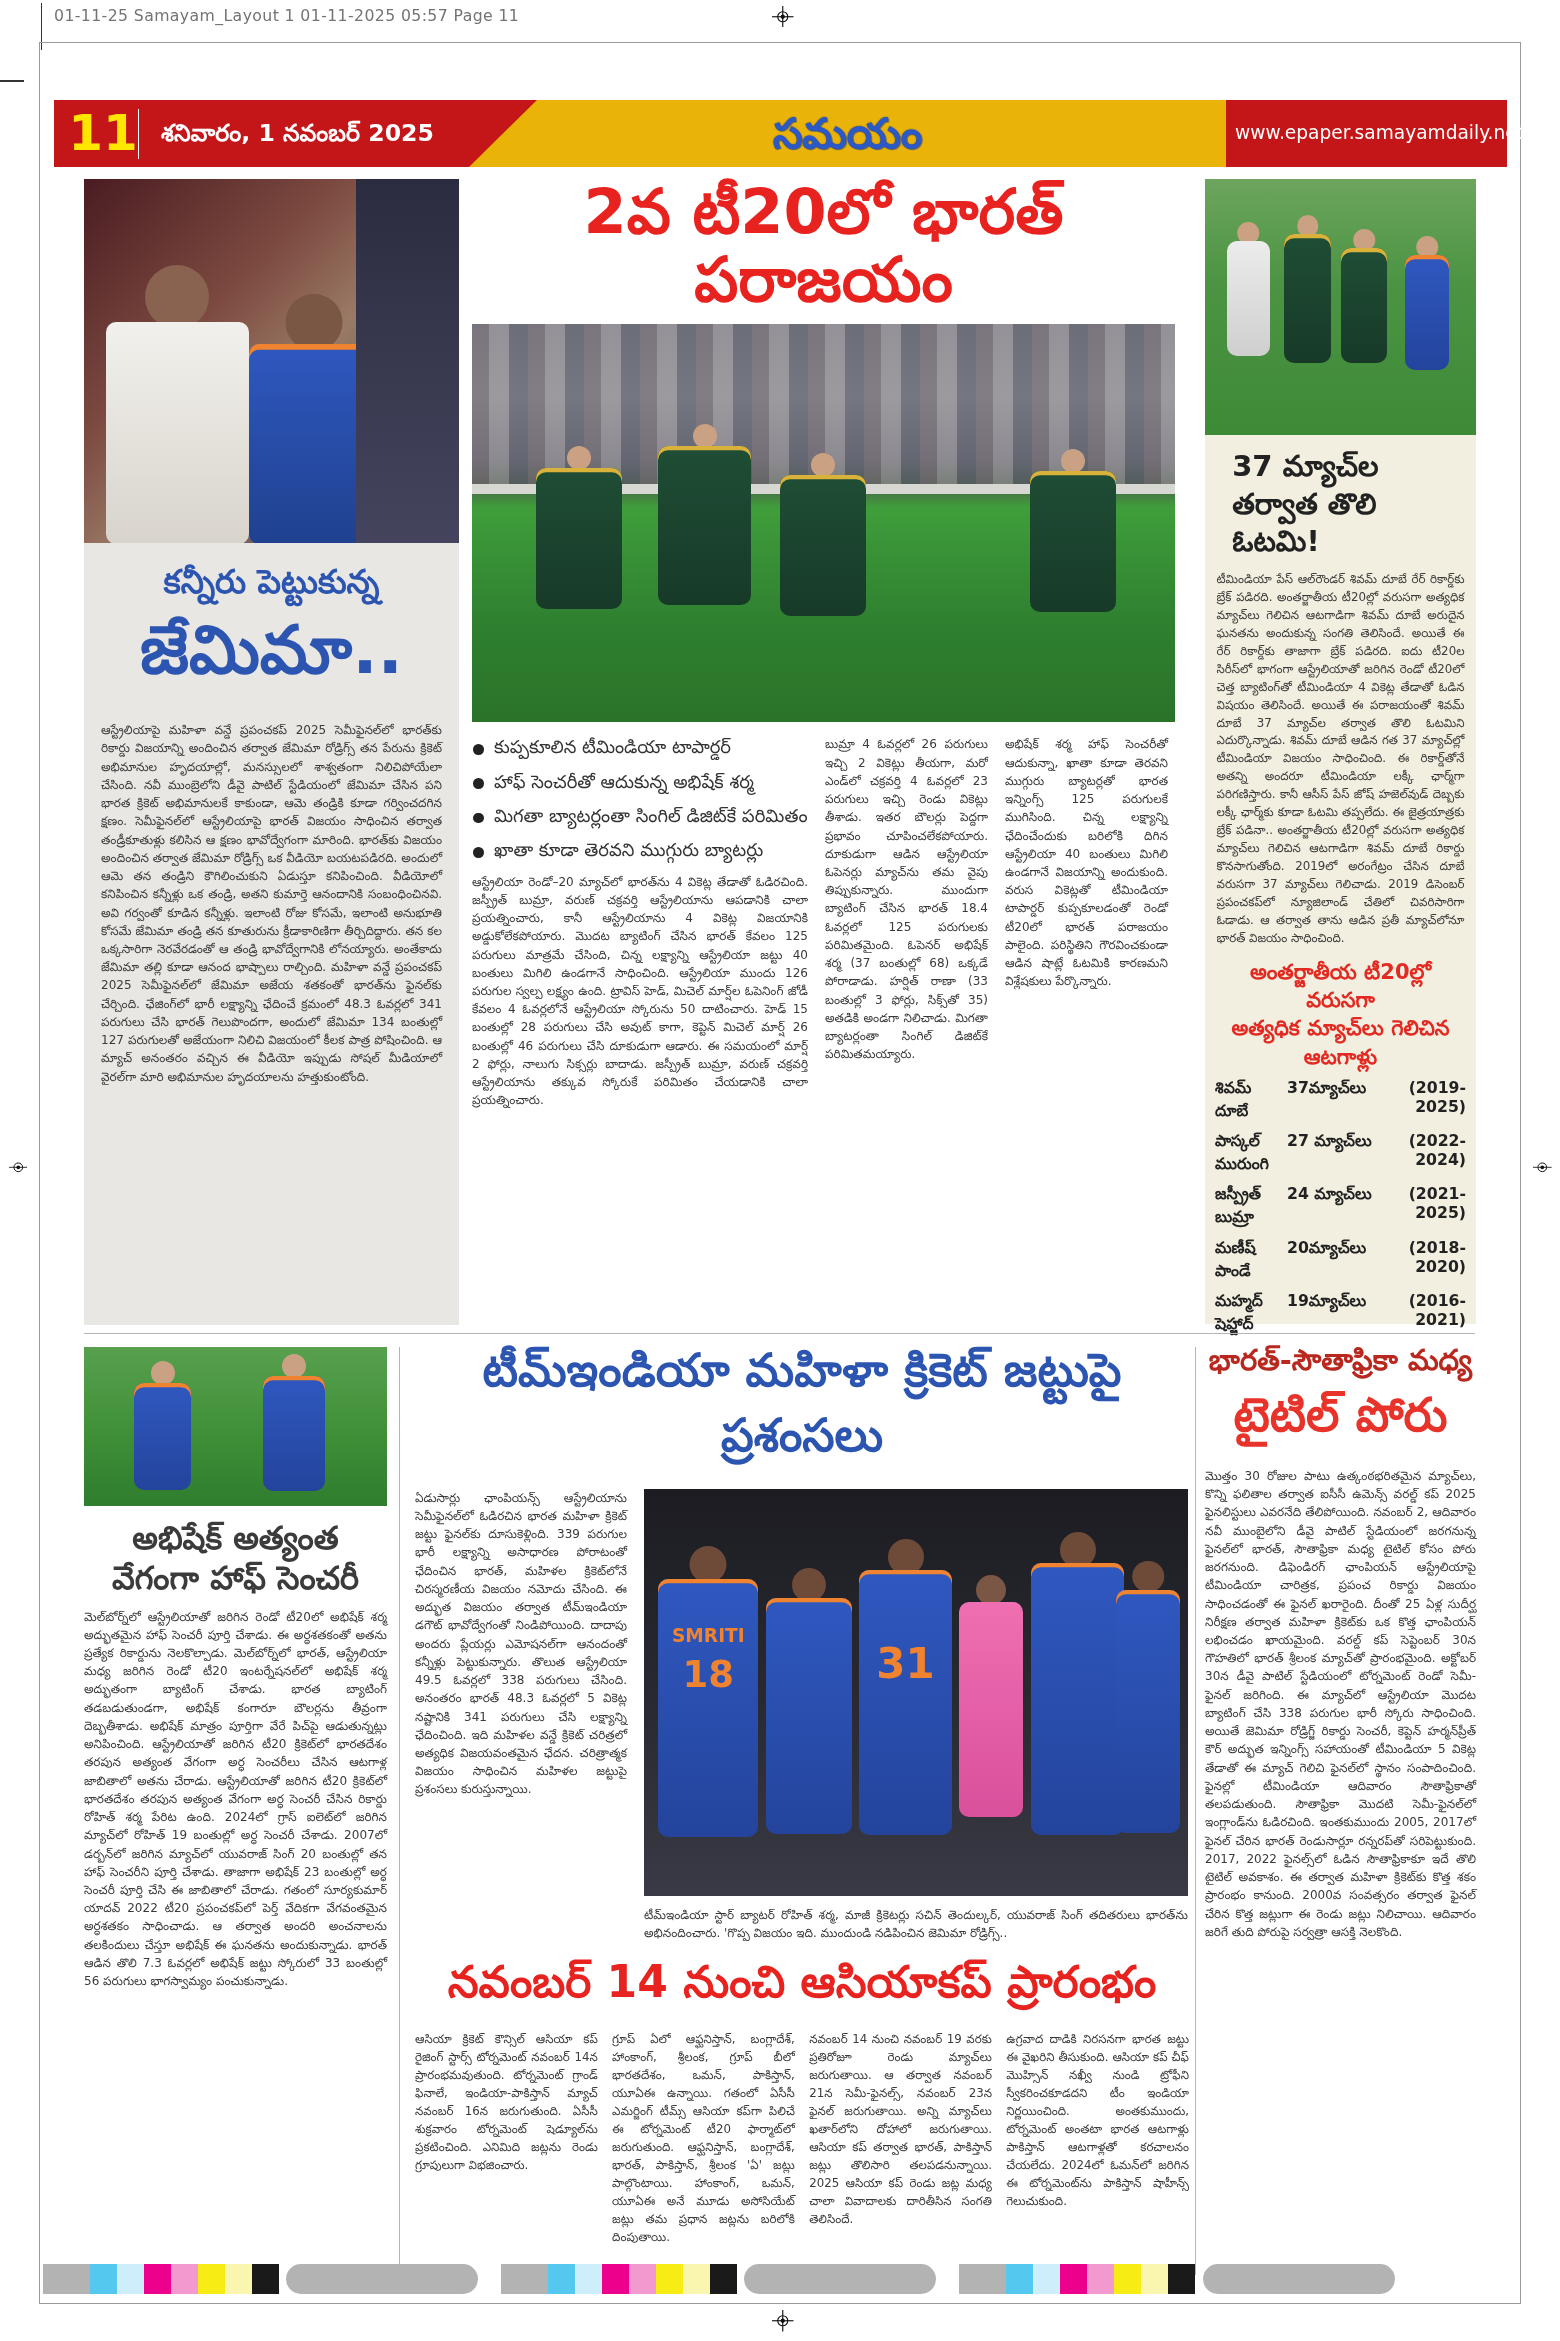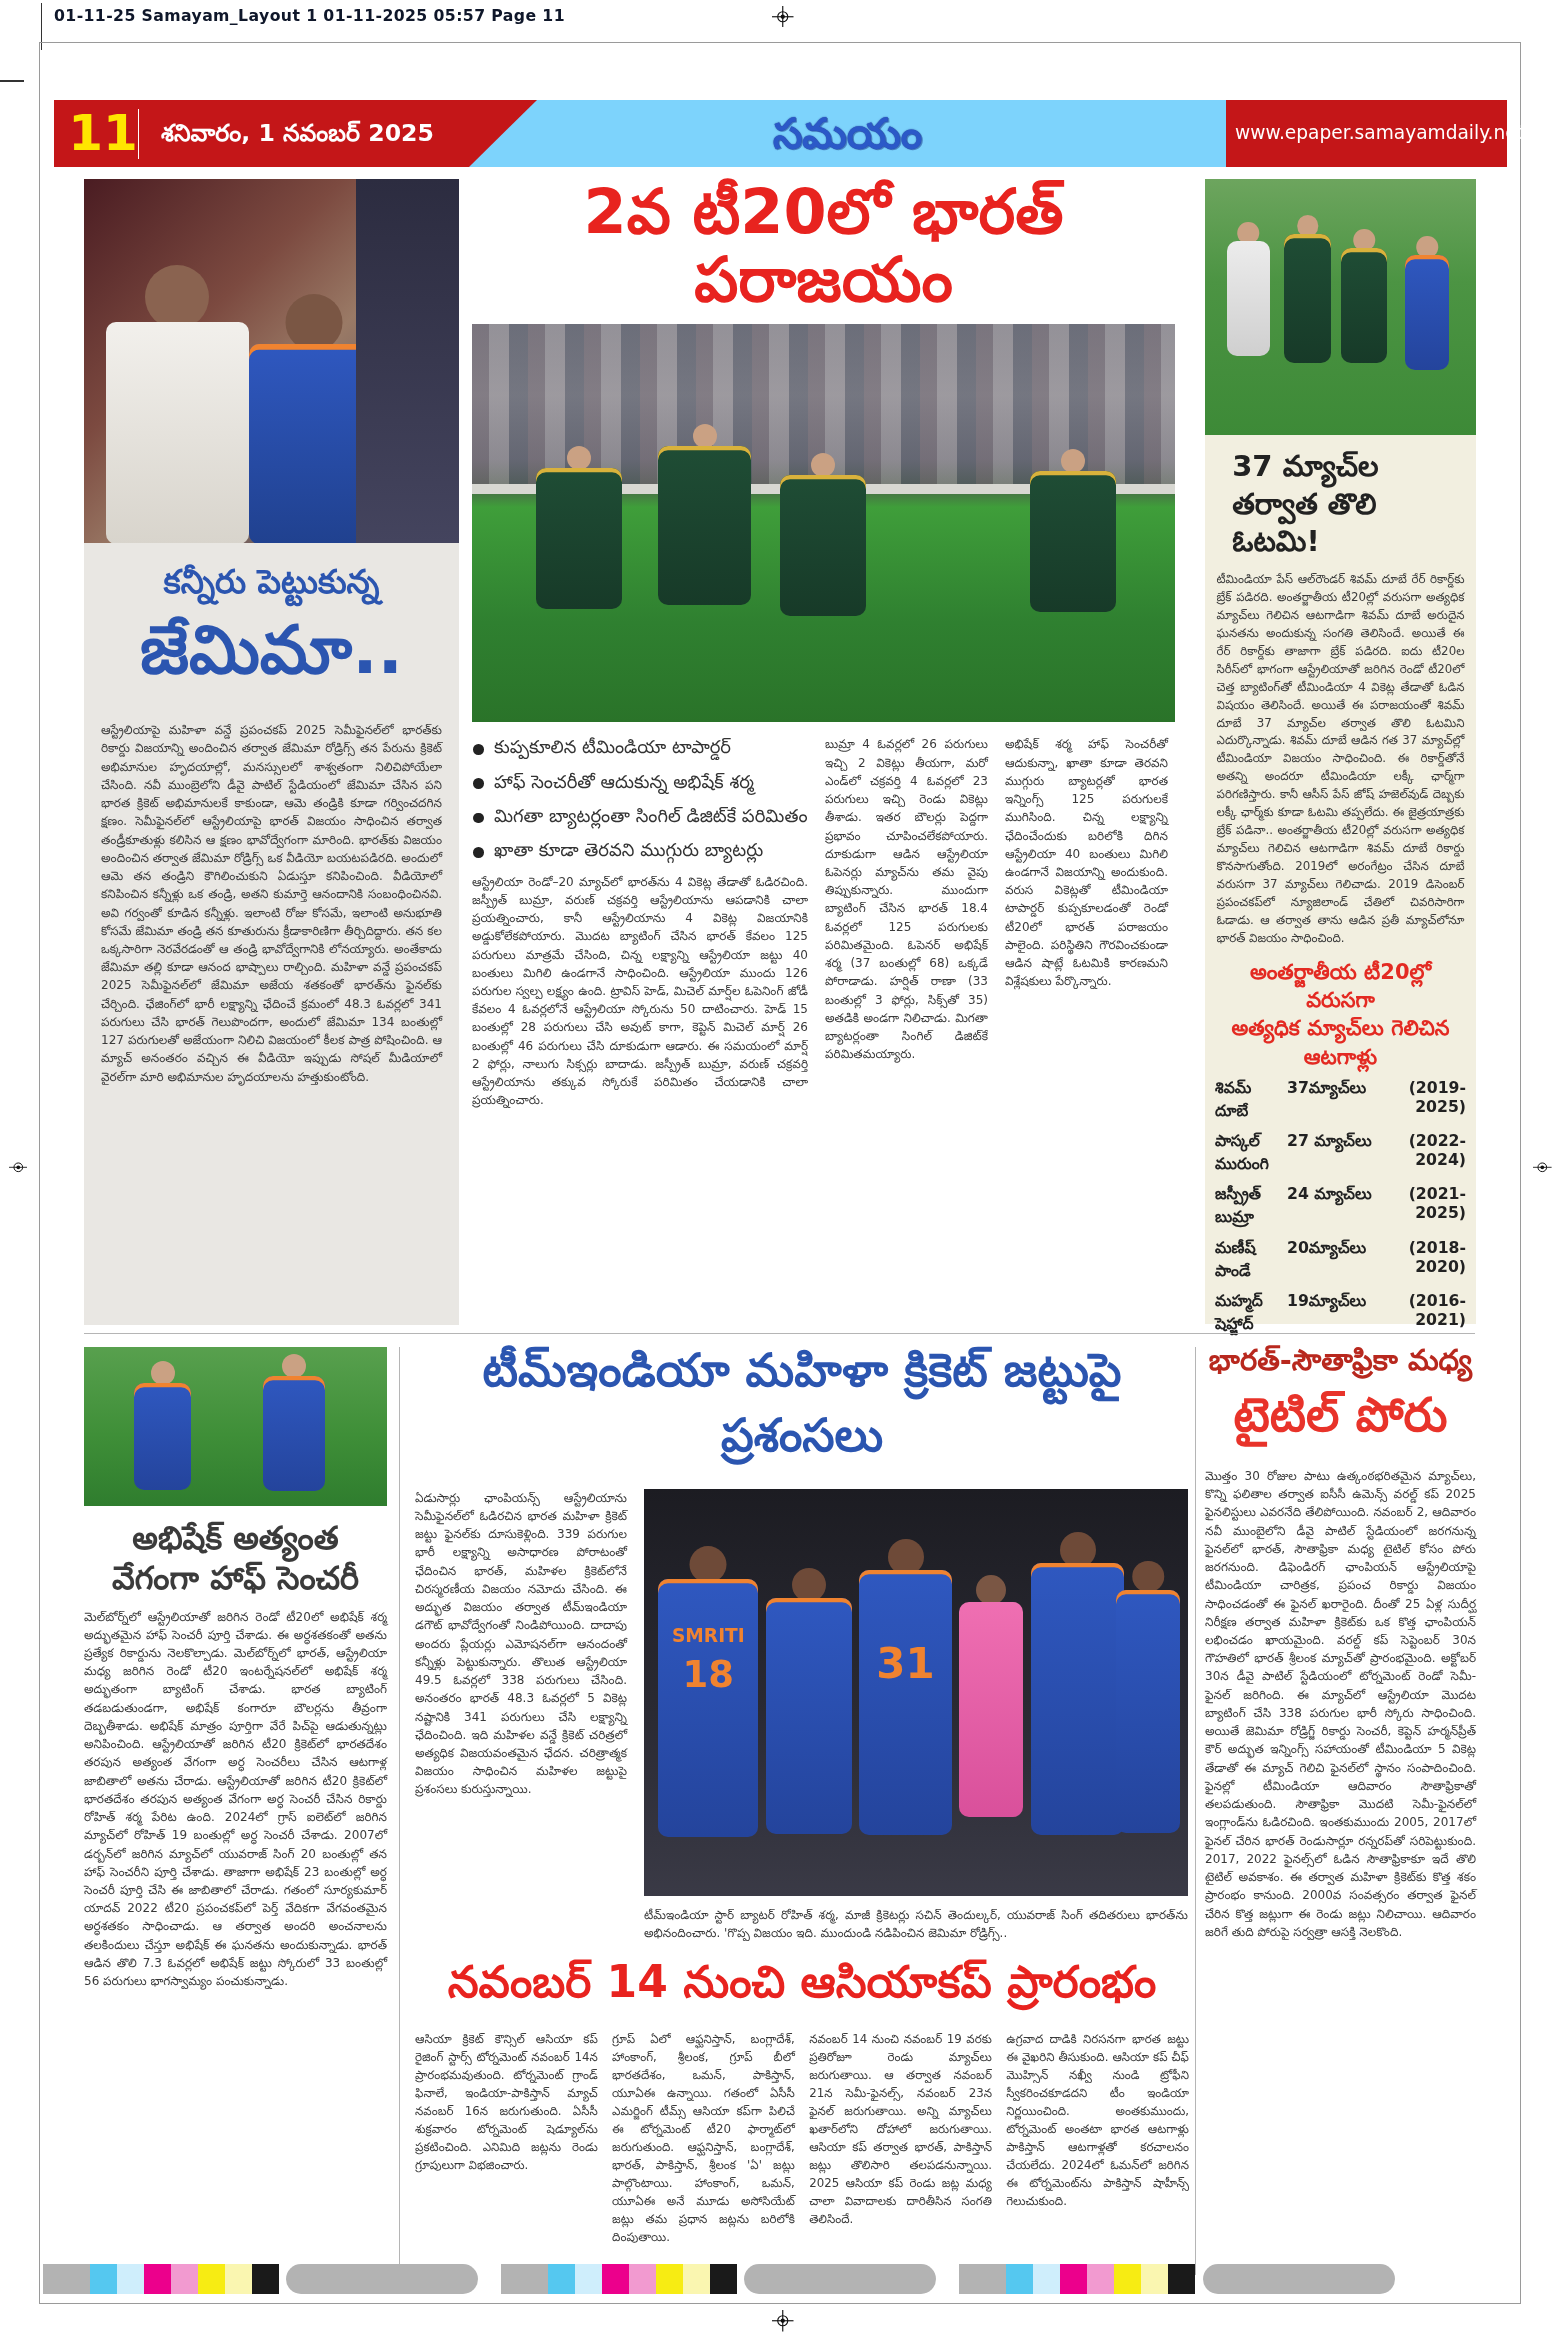--- a/index.html
+++ b/index.html
@@ -1,29 +1,29 @@
 <!DOCTYPE html>
 <html style="font-size:11.5px"><head>
 <meta charset="utf-8">
 <style>
   html,body{margin:0;padding:0;background:#fff;}
   #page{position:relative;width:1560px;height:2342px;background:#ffffff;overflow:hidden;
         font-family:"DejaVu Sans","Liberation Sans",sans-serif;color:#333;}
   .abs{position:absolute;}
   
   #frame{left:39px;top:42px;width:1480px;height:2260px;border:0.7px solid #9a9a9a;}
-  #print-line{left:54px;top:5.7px;font-size:15.7px;color:#0f172a;letter-spacing:0.4px;font-weight:bold;}
+  #print-line{left:54px;top:5.7px;font-size:15.7px;color:#737373;letter-spacing:0.4px;}
   .cropline{background:#333;}
   .regmark{width:21.5px;height:21.5px;}
   
   #masthead{left:54px;top:100px;width:1453px;height:67px;background:#c41618;}
   #pageno{left:14.3px;top:4.3px;font-size:50px;font-weight:bold;color:#ffe600;line-height:59px;}
   #mh-divider{left:84px;top:8.6px;width:1.4px;height:50px;background:#ffffff;}
   #mh-date{left:107px;top:18.6px;font-size:23.6px;font-weight:bold;color:#ffffff;}
-  #mh-yellow{left:415px;top:0;width:757px;height:67px;background:#7dd3fc;
+  #mh-yellow{left:415px;top:0;width:757px;height:67px;background:#eab308;
              clip-path:polygon(68px 0,100% 0,100% 100%,0 100%);}
   #mh-title{width:100%;text-align:center;top:8.6px;font-size:42px;font-weight:bold;color:#2b59c8;
             text-shadow:0 0 1.4px #16328a,1.4px 1.4px 0 rgba(22,50,138,.45);}
   #mh-url{left:1181px;top:21.5px;width:265px;text-align:center;font-size:18.6px;color:#ffffff;}
   
   .body-txt{font-size:12px;line-height:1.52;text-align:justify;color:#3a3a3a;}
   .vrule{width:1.4px;background:#b5b5b5;}
   .hrule{height:1.4px;background:#b5b5b5;}
   
   #lead{left:472px;top:178px;width:703px;}

